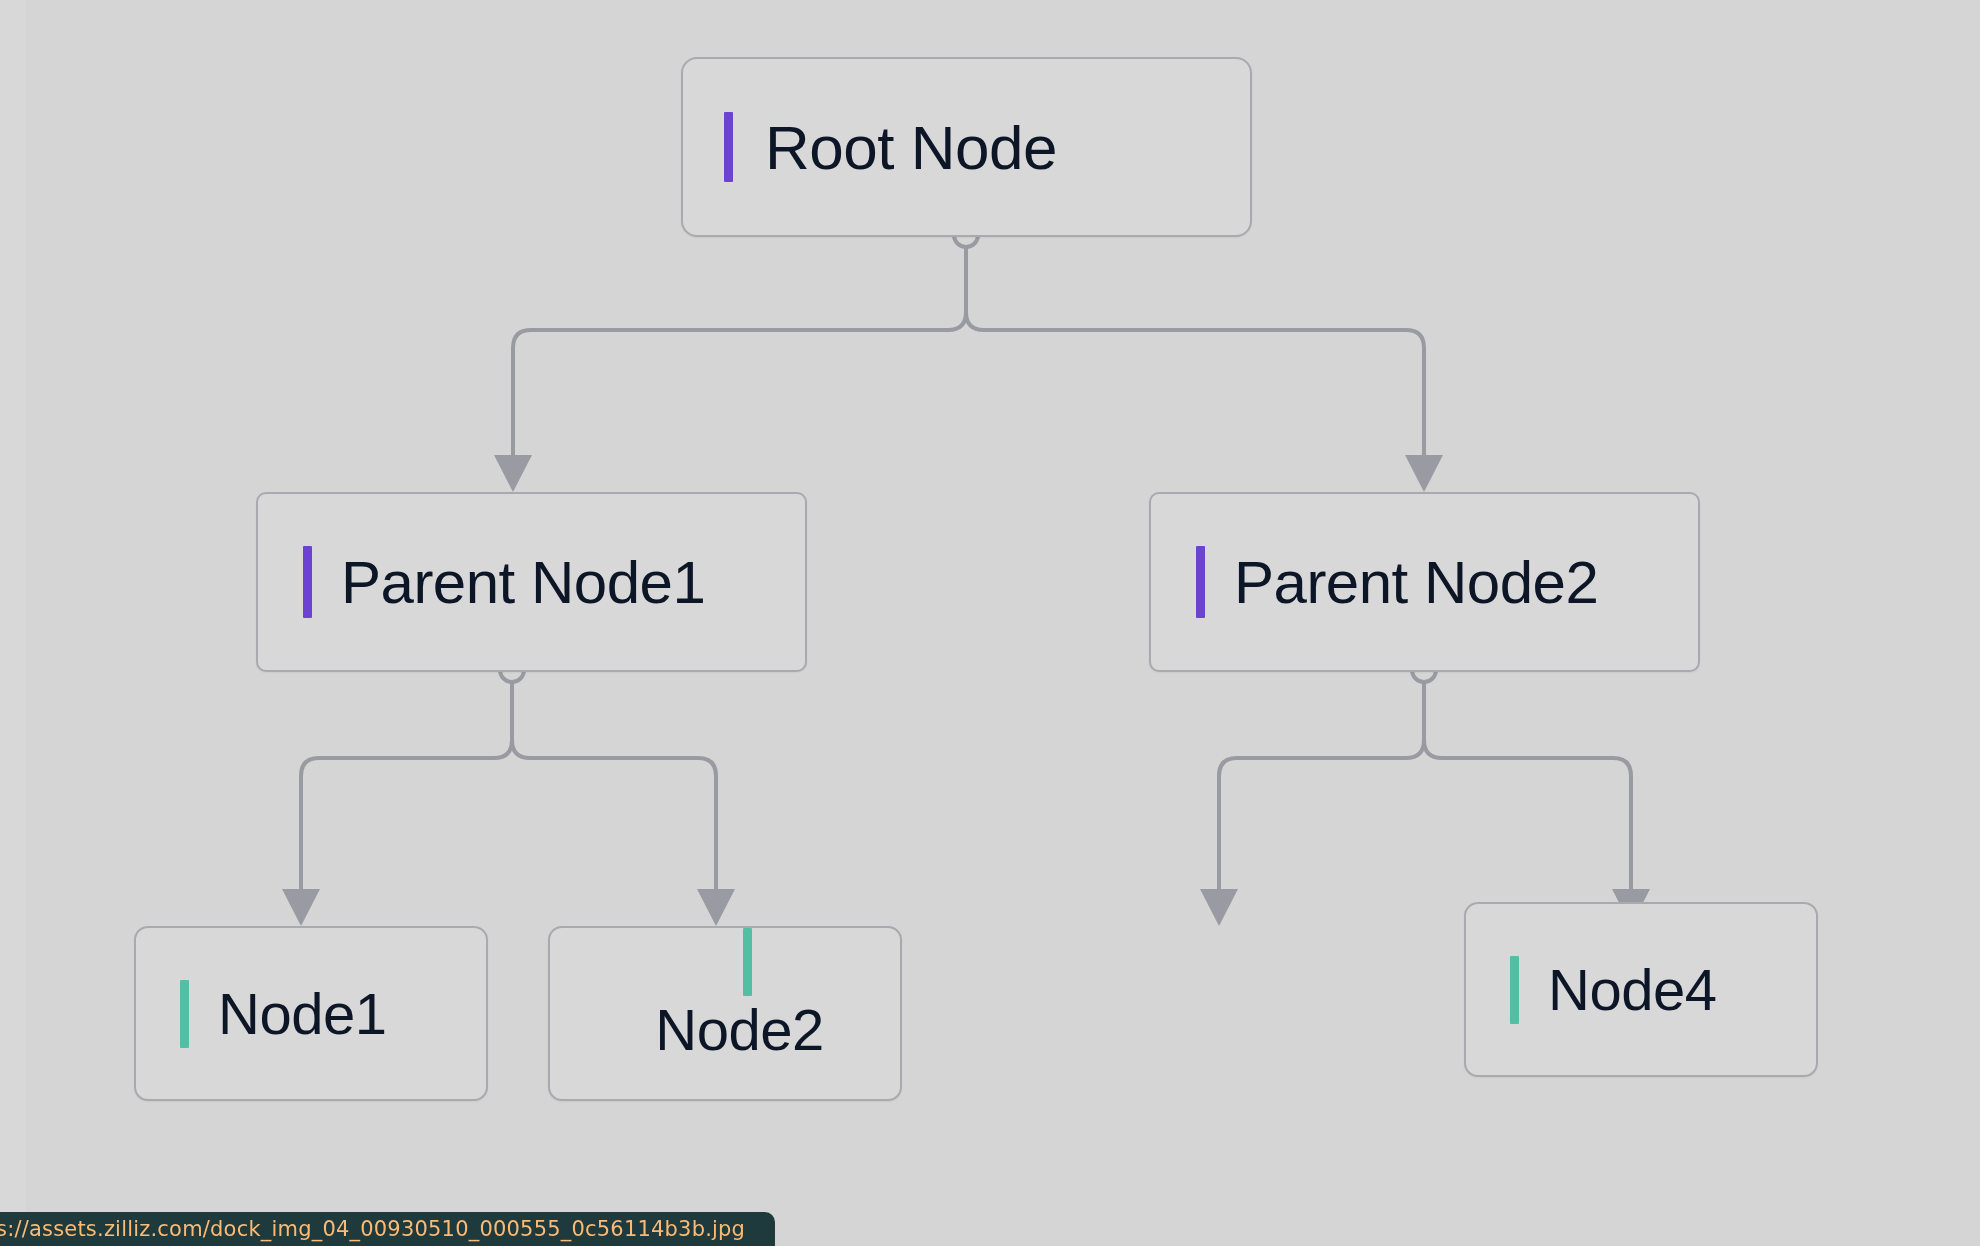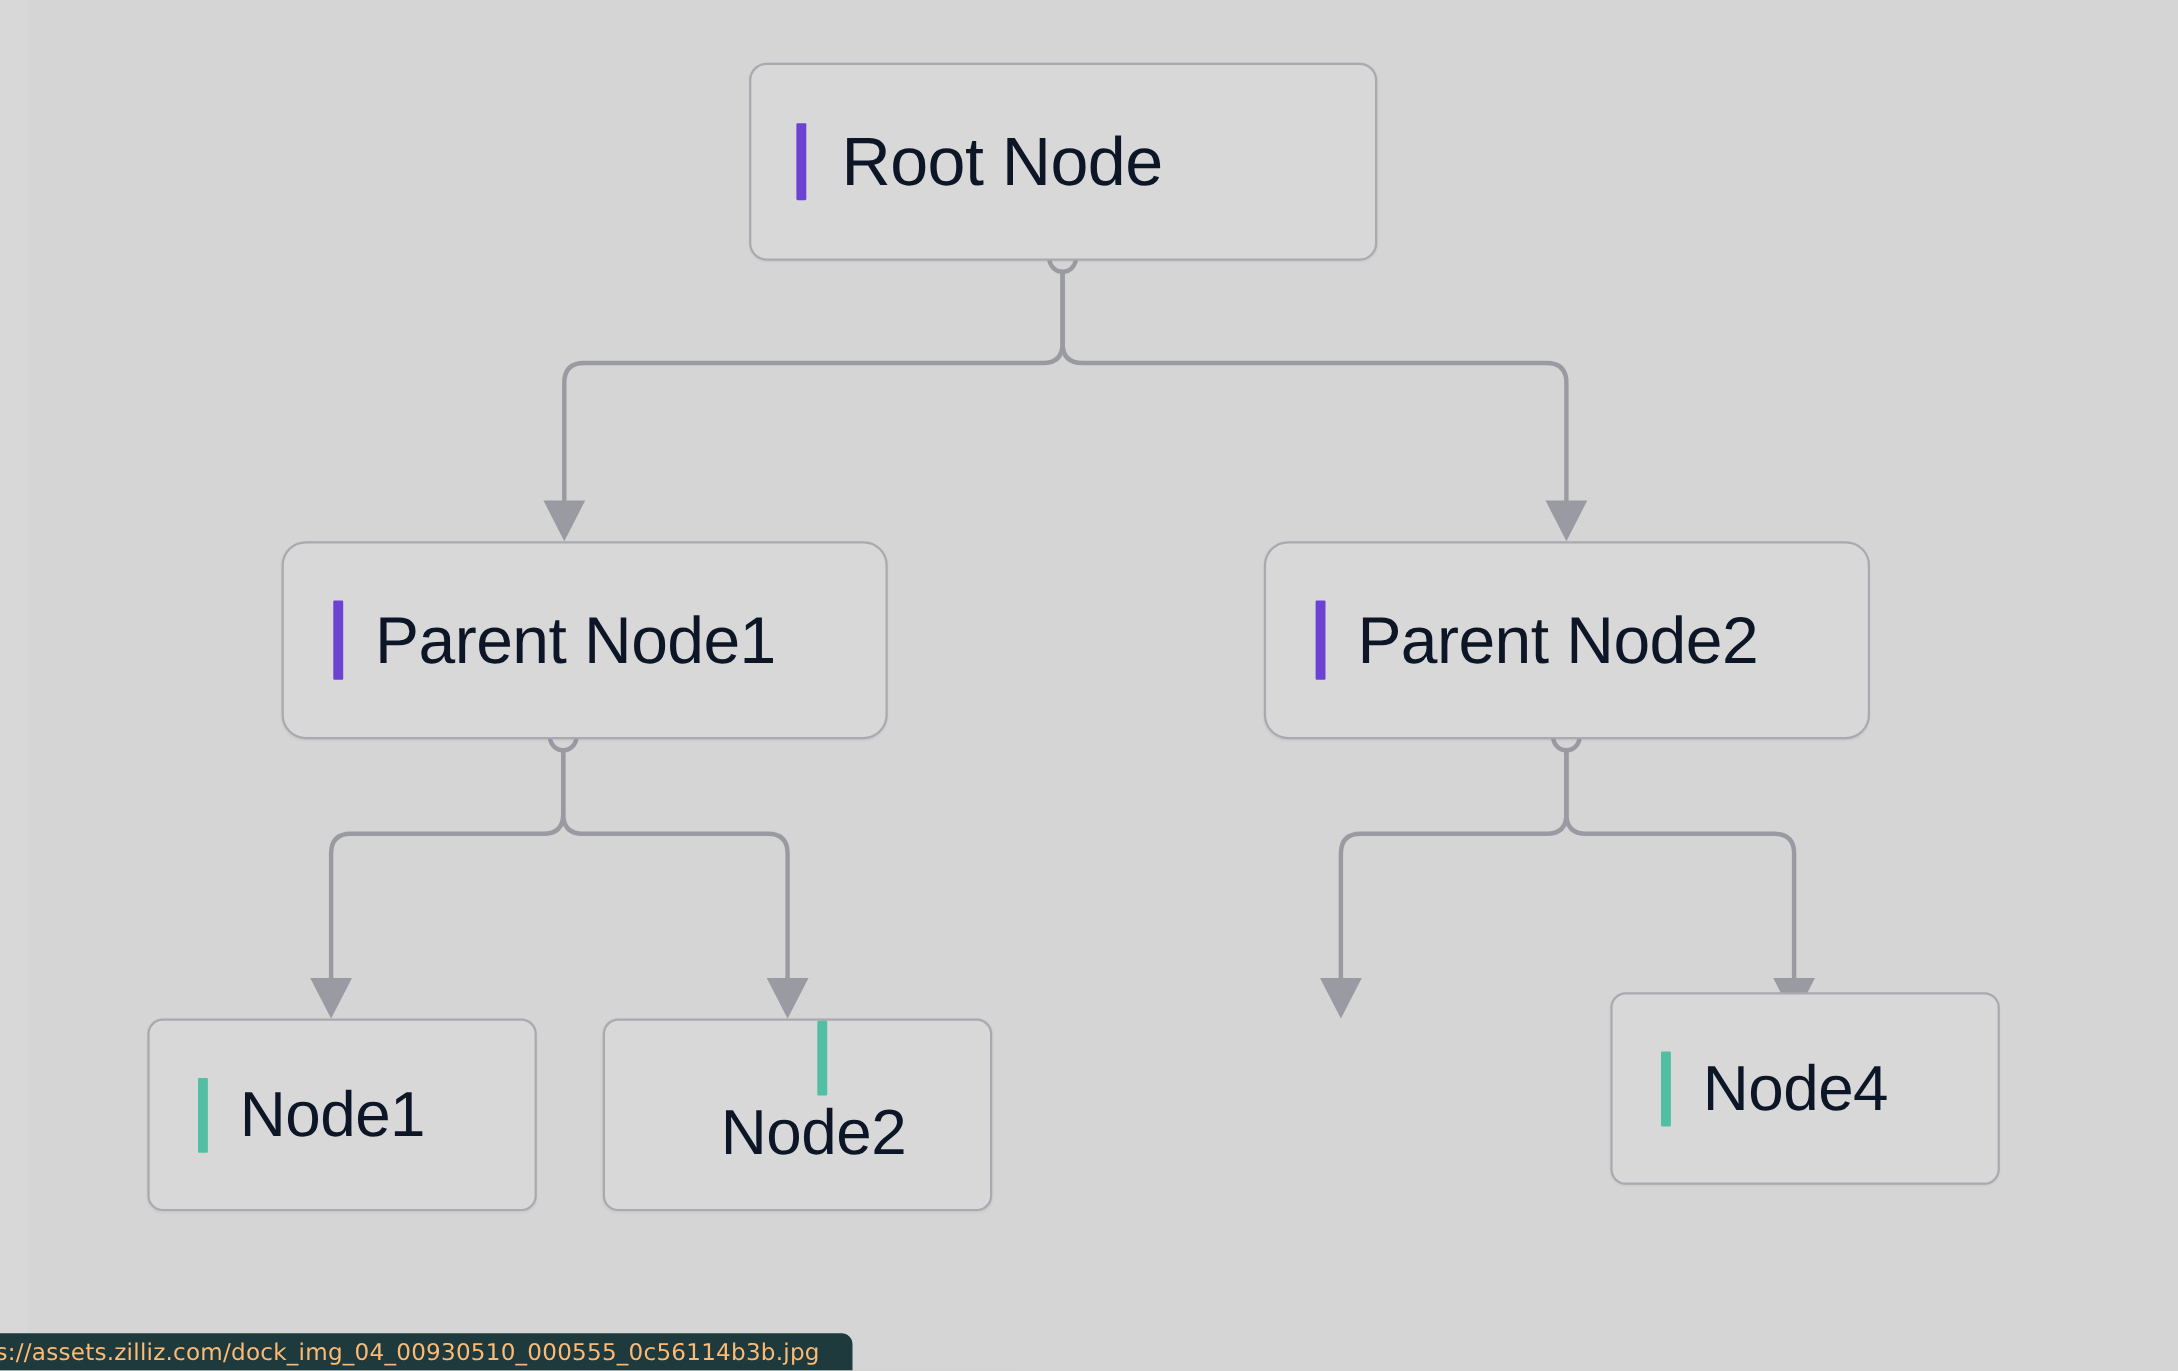--- a/index.html
+++ b/index.html
@@ -65,21 +65,21 @@
     stroke: #9a9aa2;
     stroke-width: 4;
   }
 
   
   .node {
     position: absolute;
     box-sizing: border-box;
     background: #d8d8d8;
     border: 2px solid #a9a9b0;
-    border-radius: 22px;
+    border-radius: 10px;
     display: flex;
     align-items: center;
     box-shadow: 0 1px 2px rgba(0,0,0,0.05);
   }
   .node-accent {
     width: 9px;
     border-radius: 1px;
     flex: 0 0 auto;
   }
   .node-label {

